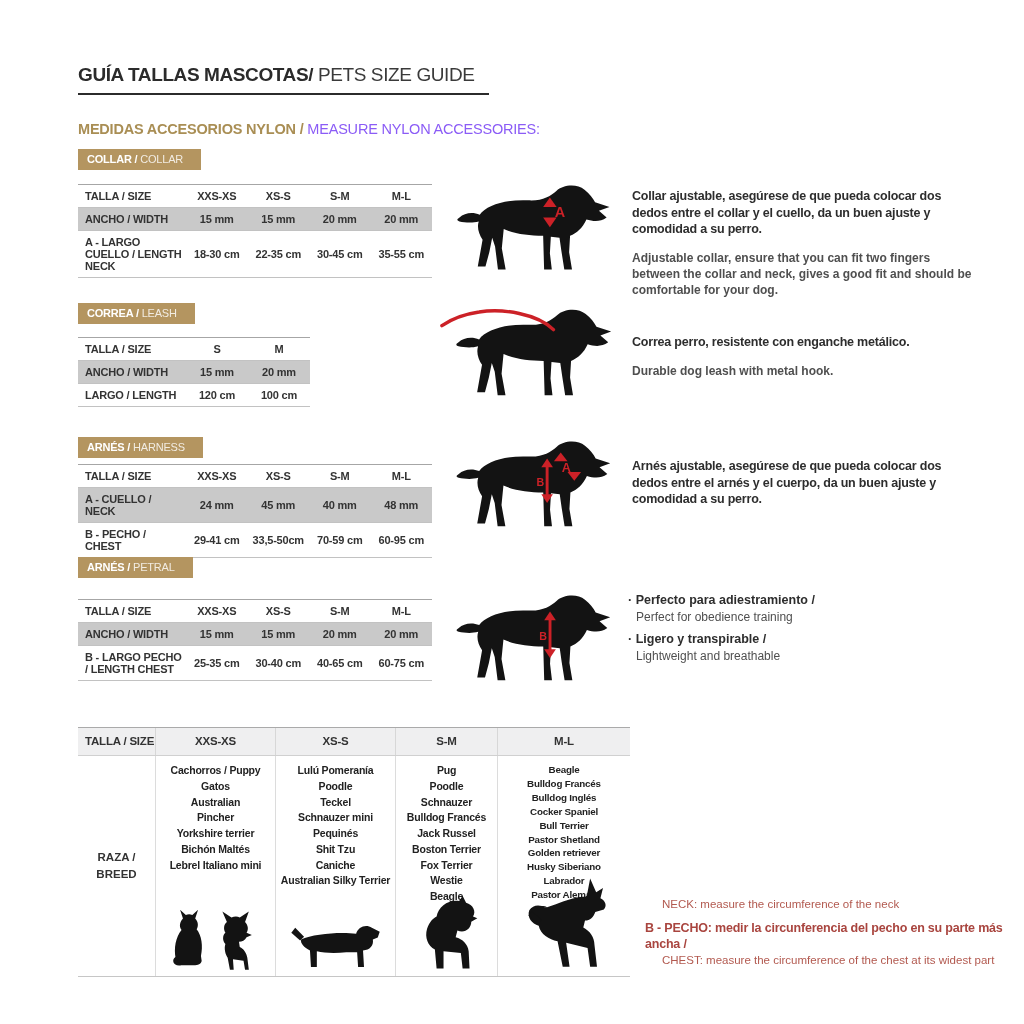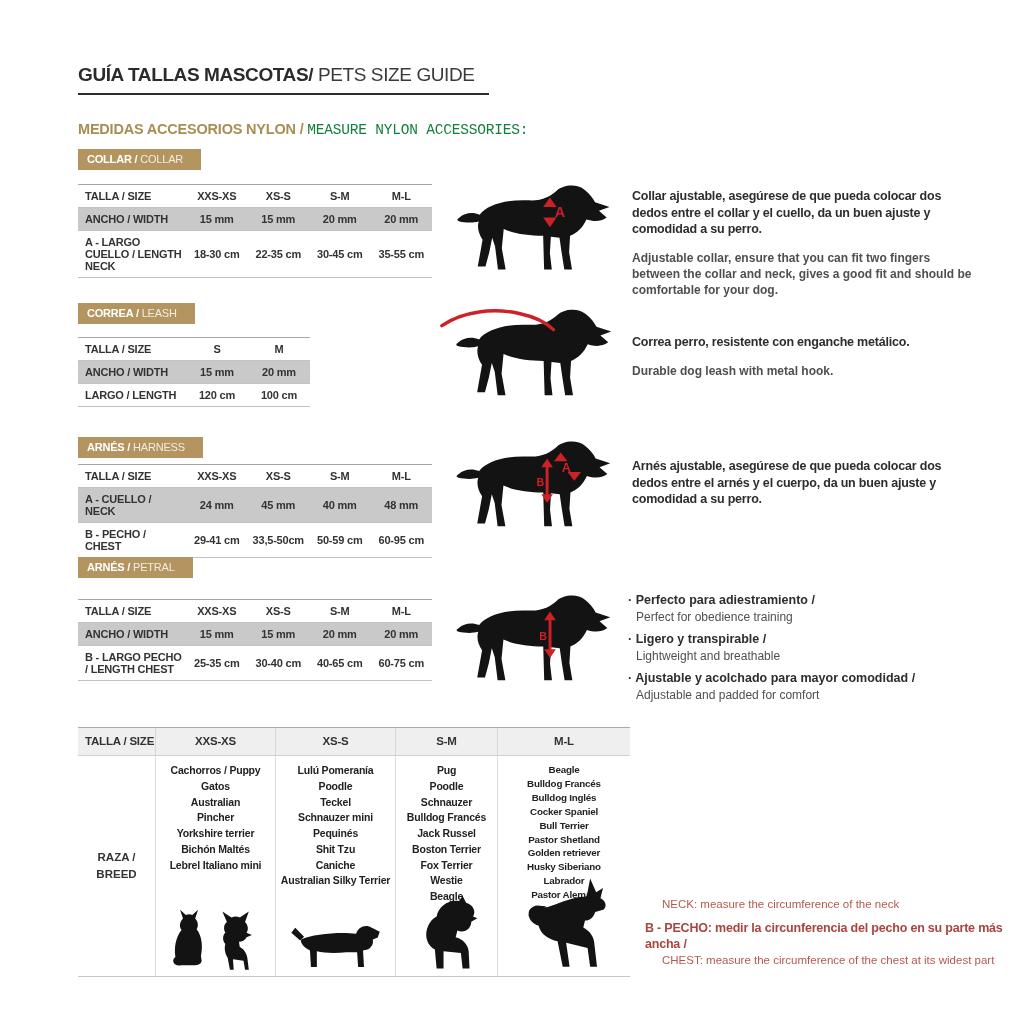--- a/index.html
+++ b/index.html
@@ -7,21 +7,21 @@
   body { font-family:"Liberation Sans", sans-serif; color:#2e2e2e; }
   .page { position:relative; width:1024px; height:1024px; background:#fff; overflow:hidden; }
 
   
   .title { position:absolute; left:78px; top:64px; font-size:19px; letter-spacing:-0.4px;
            border-bottom:2px solid #2b2b2b; padding-bottom:7px; padding-right:14px; }
   .title .b { font-weight:bold; color:#2b2b2b; }
   .title .l { font-weight:400; color:#3a3a3a; }
   .subtitle { position:absolute; left:78px; top:121px; font-size:14.5px; letter-spacing:-0.2px; }
   .subtitle .b { font-weight:bold; color:#a98e54; }
-  .subtitle .l { font-weight:400; color:#15803d;font-family:Liberation Mono, monospace; }
+  .subtitle .l { font-weight:400; color:#8b5cf6; }
 
   
   .badge { position:absolute; left:78px; background:#b49560; color:#fff; font-size:11px;
            padding:4px 18px 5px 9px; letter-spacing:-0.2px; }
   .badge .b { font-weight:bold; }
   .badge .l { font-weight:400; color:rgba(255,255,255,.82); }
 
   
   table.sizes { position:absolute; left:78px; border-collapse:collapse; table-layout:fixed;
                 border-top:1px solid #a6a6a6; }
@@ -215,21 +215,21 @@
       <td class="lbl">A - CUELLO / NECK</td>
       <td>24 mm</td>
       <td>45 mm</td>
       <td>40 mm</td>
       <td>48 mm</td>
     </tr>
     <tr>
       <td class="lbl">B - PECHO / CHEST</td>
       <td>29-41 cm</td>
       <td>33,5-50cm</td>
-      <td>50-59 cm</td>
+      <td>70-59 cm</td>
       <td>60-95 cm</td>
     </tr>
   </tbody>
     </table>
 
   <div class="dogfig" style="left:452px; top:438px;">
     <svg width="165" height="102" viewBox="0 0 170 105">
       <use href="#dog-base"></use>
       <polygon points="112,15 105,24 119,24" fill="#cc2127"></polygon>
       <polygon points="126,44 119,35 133,35" fill="#cc2127"></polygon>
@@ -294,24 +294,20 @@
   </div>
 
   <div class="bullets">
     <div class="bullet-item">
       <div class="es">Perfecto para adiestramiento /</div>
       <div class="en">Perfect for obedience training</div>
     </div>
     <div class="bullet-item">
       <div class="es">Ligero y transpirable /</div>
       <div class="en">Lightweight and breathable</div>
-    </div>
-    <div class="bullet-item">
-      <div class="es">Ajustable y acolchado para mayor comodidad /</div>
-      <div class="en">Adjustable and padded for comfort</div>
     </div>
   </div>
 
   <div class="breedtbl">
     <div class="bt-head">
       <div class="c0">TALLA /  SIZE</div>
       <div class="c1">XXS-XS</div>
       <div class="c2">XS-S</div>
       <div class="c3">S-M</div>
       <div class="c4">M-L</div>

